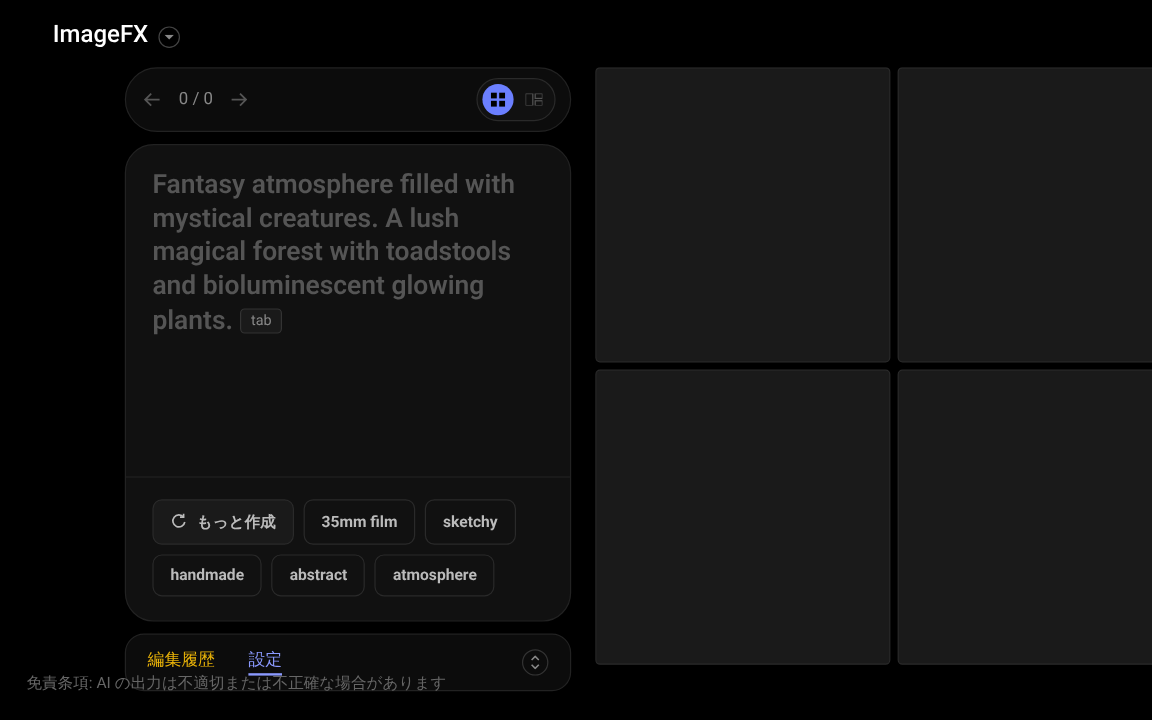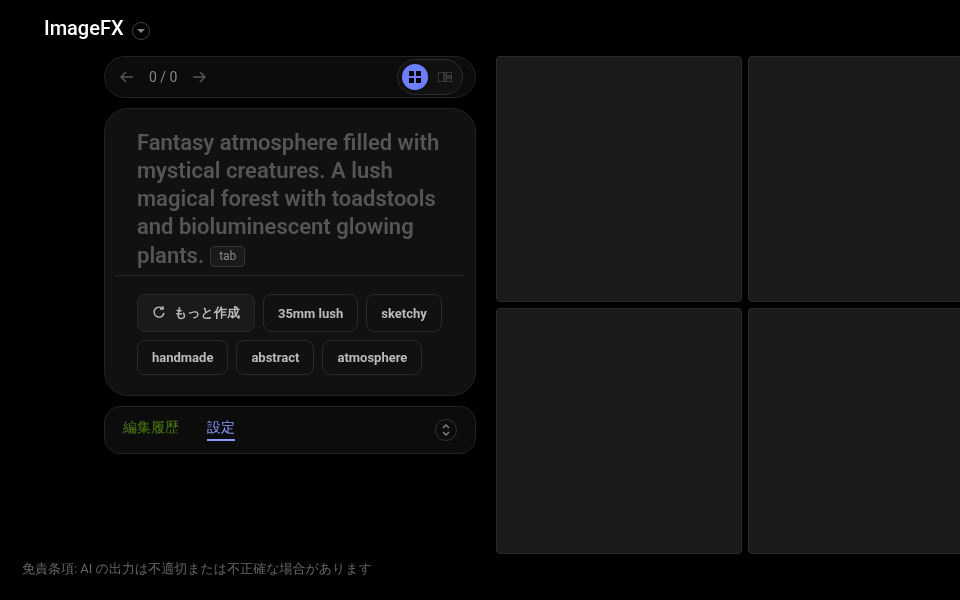--- a/index.html
+++ b/index.html
@@ -40,21 +40,21 @@
     .left-panel {
       width: 400px;
       display: flex;
       flex-direction: column;
       gap: 10px;
     }
     .nav-bar {
       background: #0c0c0c;
       border: 1px solid #222;
       border-radius: 999px;
-      height: 42px;
+      height: 54px;
       display: flex;
       align-items: center;
       padding: 0 12px;
       justify-content: space-between;
     }
     .nav-left {
       display: flex;
       align-items: center;
       gap: 12px;
     }
@@ -93,22 +93,22 @@
       background: #6b7fff;
       color: #000;
     }
     .nav-toggle.inactive {
       color: #555;
     }
     .prompt-card {
       background: #111;
       border: 1px solid #222;
       border-radius: 24px;
-      padding: 20px 32px;
-      height: 288px;
+      padding: 20px 22px;
+      height: 398px;
       display: flex;
       flex-direction: column;
     }
     .prompt-text {
       font-size: 22px;
       font-weight: 600;
       line-height: 1.28;
       color: #555;
       flex: 1;
     }
@@ -183,21 +183,21 @@
       display: flex;
       align-items: center;
       justify-content: space-between;
     }
     .tabs {
       display: flex;
       gap: 28px;
     }
     .tab {
       font-size: 14px;
-      color: #4d7c0f;
+      color: #eab308;
       cursor: pointer;
       padding-bottom: 2px;
     }
     .tab.active {
       color: #8b9aff;
       border-bottom: 2px solid #8b9aff;
     }
     .expand-btn {
       width: 22px;
       height: 22px;
@@ -286,21 +286,21 @@
         <div class="chip">
           <span class="refresh-icon">
             <svg width="14" height="14" viewBox="0 0 14 14">
                 <path d="M11 3 A5 5 0 1 0 12 7" stroke="#bbb" stroke-width="1.4" fill="none"></path>
                 <path d="M11 0 L11 3 L8 3" stroke="#bbb" stroke-width="1.4" fill="none"></path>
               </svg>
           </span>
           <span>もっと作成</span>
         </div>
         <div class="chip light">
-            <span>35mm lush</span>
+            <span>35mm film</span>
           </div>
         <div class="chip light">
             <span>sketchy</span>
           </div>
         <div class="chip light">
             <span>handmade</span>
           </div>
         <div class="chip light">
             <span>abstract</span>
           </div>

